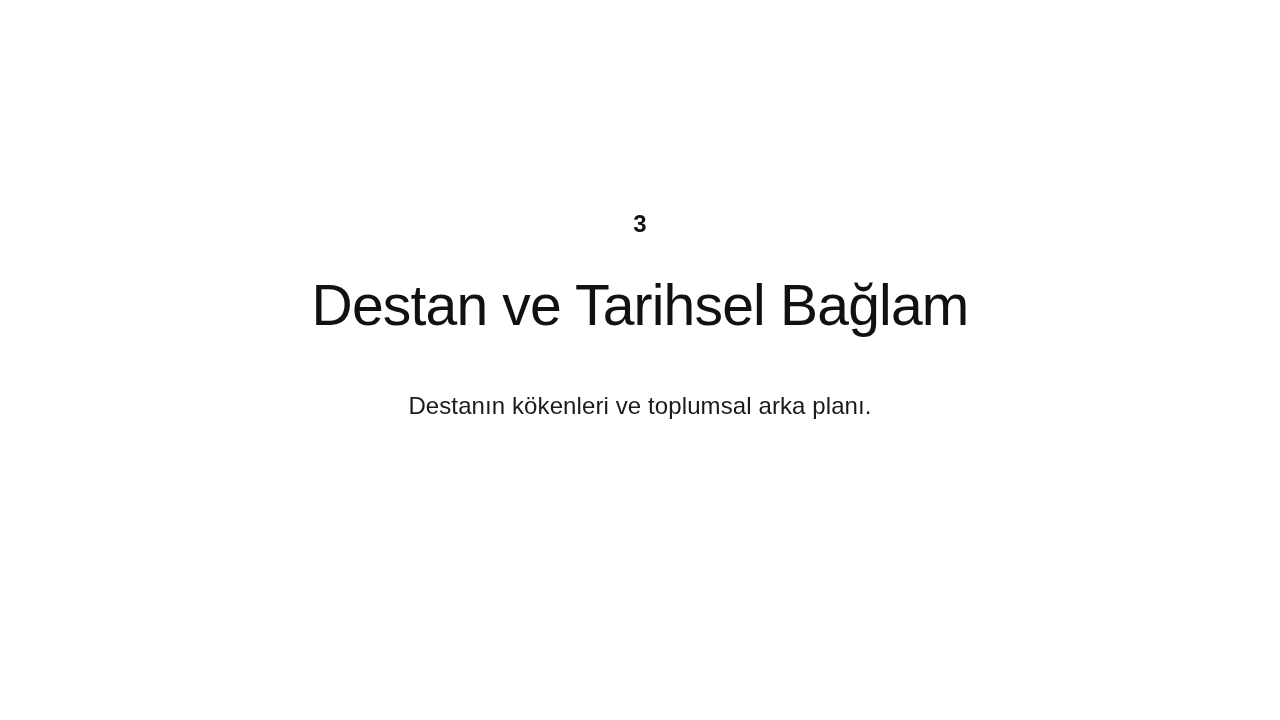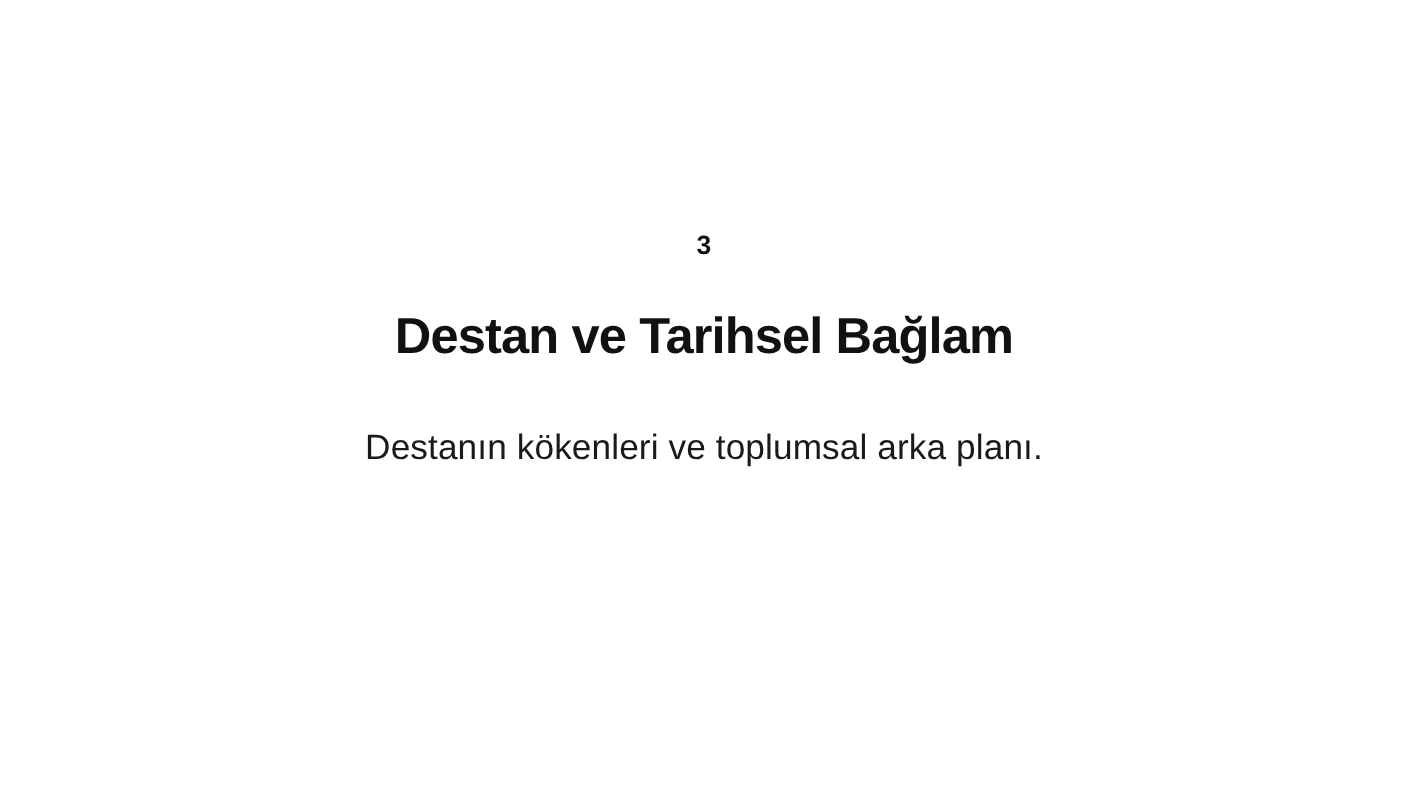--- a/index.html
+++ b/index.html
@@ -42,33 +42,33 @@
     font-size: 24px;
     font-weight: 700;
     line-height: 32px;
     letter-spacing: 0.2px;
     color: #111111;
     margin: 0;
     padding: 0;
   }
 
   .slide-title {
-    font-size: 46px;
-    font-weight: 700;
+    font-size: 57px;
+    font-weight: 400;
     line-height: 82px;
     letter-spacing: -0.8px;
     color: #111111;
     margin: 0;
     padding: 0;
     margin-top: 24px;
     white-space: nowrap;
   }
 
   .slide-subtitle {
-    font-size: 32px;
+    font-size: 24px;
     font-weight: 400;
     line-height: 44px;
     letter-spacing: 0.1px;
     color: #1a1a1a;
     margin: 4px;
     padding: 0;
     margin-top: 38px;
     white-space: nowrap;
   }
 </style>

